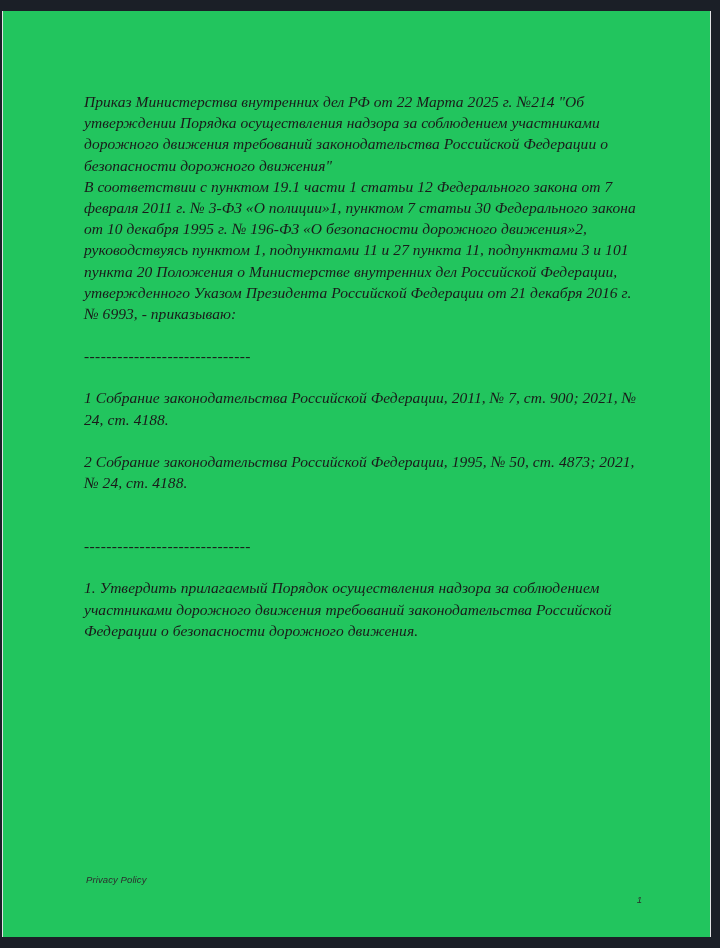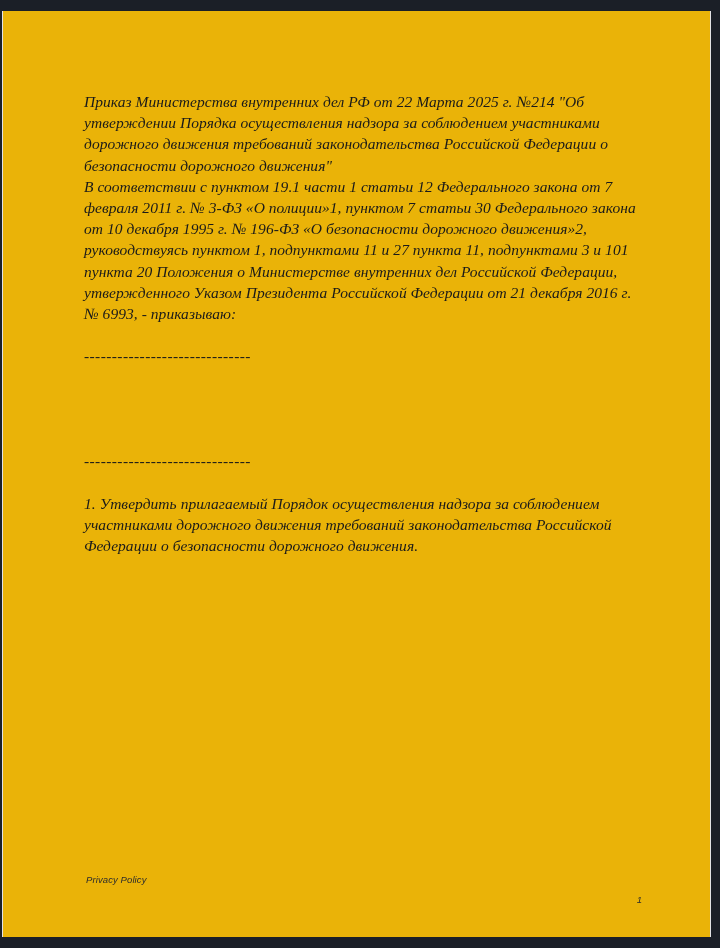--- a/index.html
+++ b/index.html
@@ -31,21 +31,21 @@
     height: 11px;
   }
 
   
   .page {
     position: absolute;
     left: 2px;
     top: 11px;
     width: 709px;
     height: 926px;
-    background: #eab308;
+    background: #22c55e;
     border-left: 1px solid #e2e2e4;
     border-right: 1px solid #e2e2e4;
     box-sizing: border-box;
     overflow: hidden;
   }
 
   .page-body {
     position: absolute;
     left: 81px;
     top: 80px;
@@ -125,23 +125,25 @@
     <div class="block-gap-sm"></div>
 
     <p class="doc-text">В соответствии с пунктом 19.1 части 1 статьи 12 Федерального закона от 7 февраля 2011 г. № 3-ФЗ «О полиции»1, пунктом 7 статьи 30 Федерального закона от 10 декабря 1995 г. № 196-ФЗ «О безопасности дорожного движения»2, руководствуясь пунктом 1, подпунктами 11 и 27 пункта 11, подпунктами 3 и 101 пункта 20 Положения о Министерстве внутренних дел Российской Федерации, утвержденного Указом Президента Российской Федерации от 21 декабря 2016 г. № 6993, - приказываю:</p>
 
     <div class="block-gap-md"></div>
 
     <p class="rule">------------------------------</p>
 
     <div class="block-gap-md"></div>
 
+    <p class="doc-text">1 Собрание законодательства Российской Федерации, 2011, № 7, ст. 900; 2021, № 24, ст. 4188.</p>
 
     <div class="block-gap-md"></div>
 
+    <p class="doc-text">2 Собрание законодательства Российской Федерации, 1995, № 50, ст. 4873; 2021, № 24, ст. 4188.</p>
 
     <div class="block-gap-md"></div>
 
 
     <div class="block-gap-md"></div>
 
     <p class="rule">------------------------------</p>
 
     <div class="block-gap-md"></div>
 

